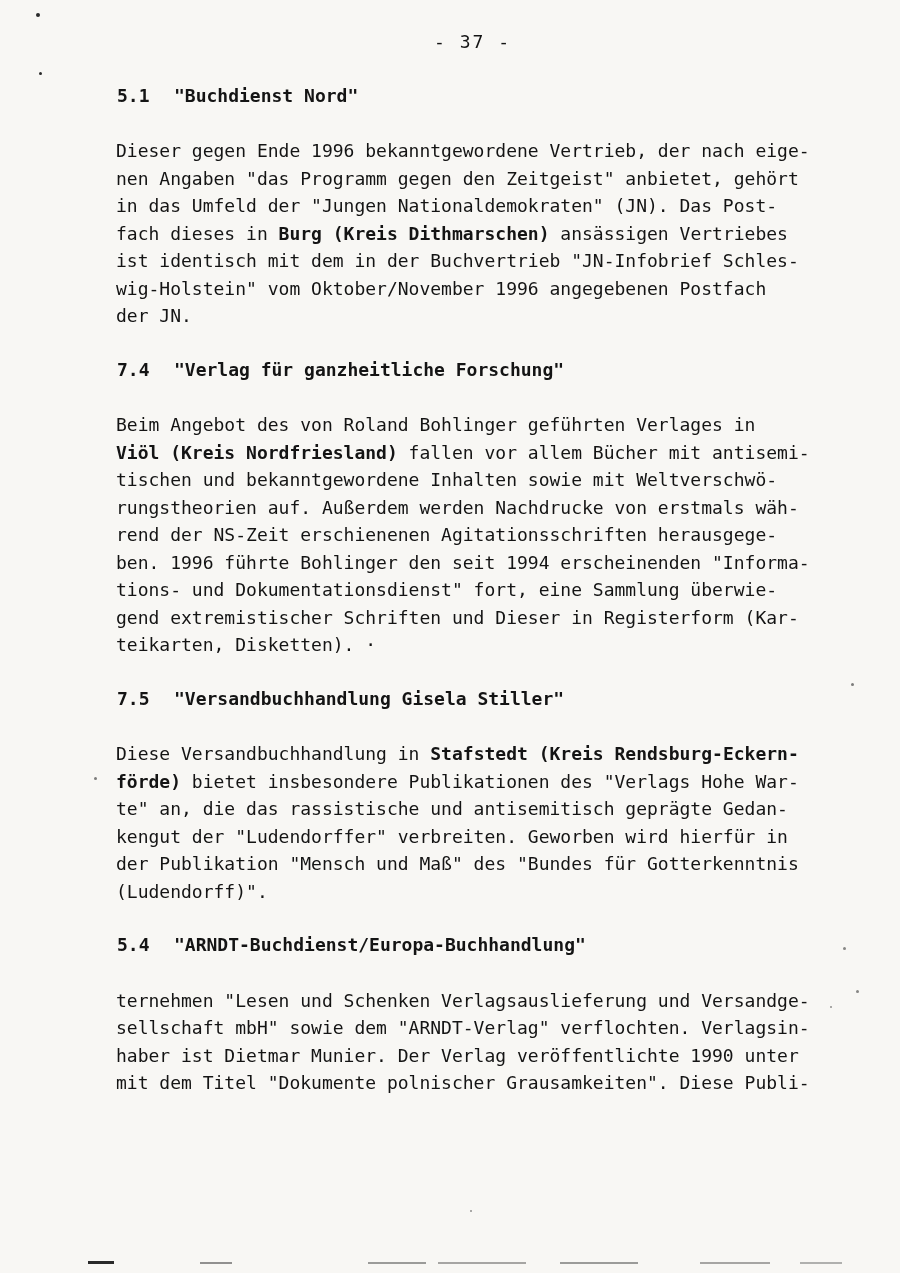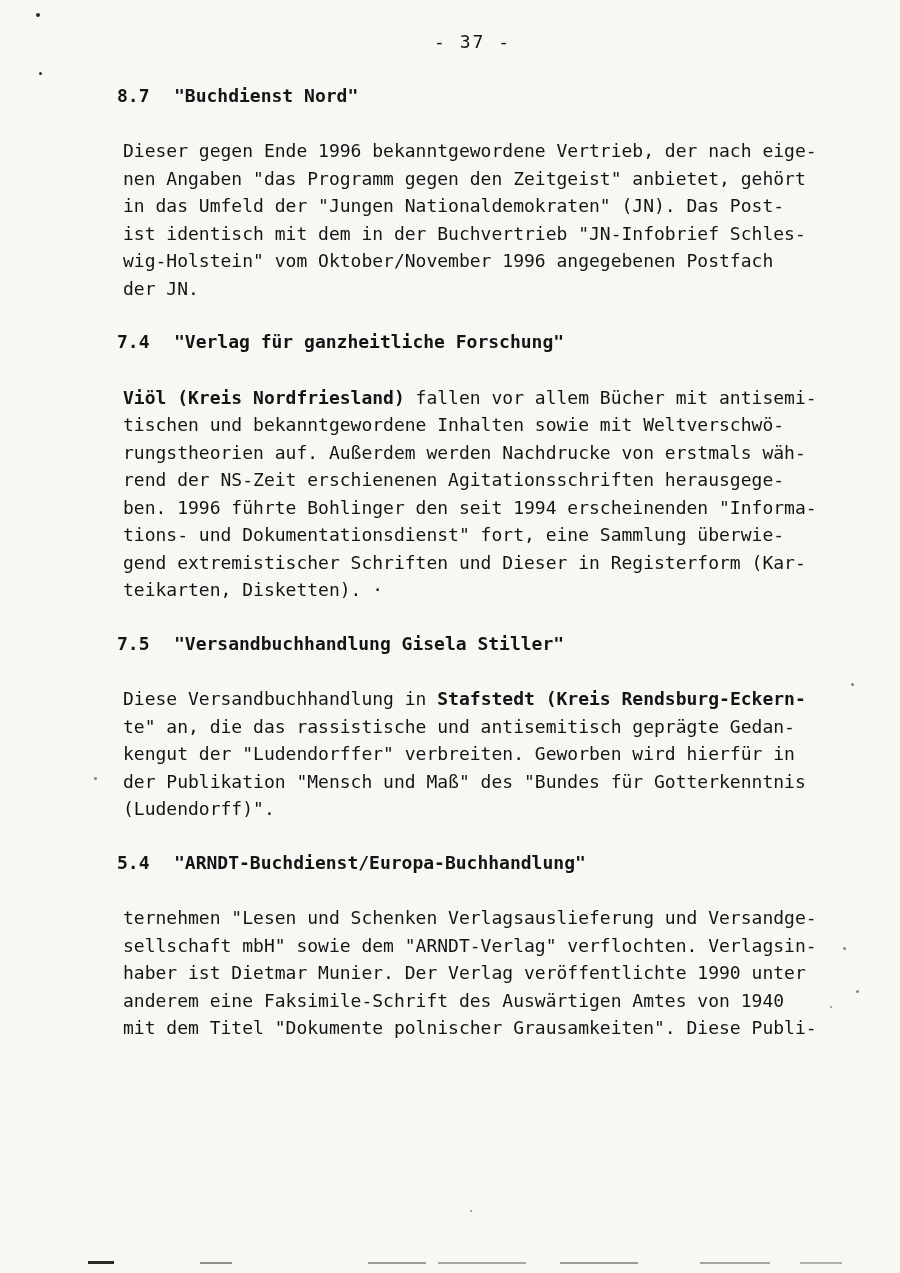--- a/index.html
+++ b/index.html
@@ -34,81 +34,83 @@
   .section-heading {
     font-size: 18px;
     font-weight: 700;
     margin: 26px 0 28px 2px;
     line-height: 27.5px;
   }
   .section-number {
     display: inline-block;
     width: 57px;
   }
-  .paragraph { margin: 8px; }
+  .paragraph { margin: 1px; }
   .line { white-space: pre; }
   .bold { font-weight: 700; }
 
   
   .artifact {
     position: absolute;
     background: #2a2a2a;
   }
   .dot { border-radius: 50%; }
 </style>
 </head>
 <body>
 
 <div class="page">
 
   <div class="content">
     <div class="page-number">- 37 -</div>
 
     <div>
         <section class="doc-section">
-          <h2 class="section-heading"><span class="section-number">8.7</span><span class="section-title">"Buchdienst Nord"</span></h2>
+          <h2 class="section-heading"><span class="section-number">5.1</span><span class="section-title">"Buchdienst Nord"</span></h2>
           <div class="paragraph">
             <div class="line"><span>Dieser gegen Ende 1996 bekanntgewordene Vertrieb, der nach eige-</span></div>
             <div class="line"><span>nen Angaben "das Programm gegen den Zeitgeist" anbietet, gehört</span></div>
             <div class="line"><span>in das Umfeld der "Jungen Nationaldemokraten" (JN). Das Post-</span></div>
+            <div class="line"><span>fach dieses in </span><span class="bold">Burg (Kreis Dithmarschen)</span><span> ansässigen Vertriebes</span></div>
             <div class="line"><span>ist identisch mit dem in der Buchvertrieb "JN-Infobrief Schles-</span></div>
             <div class="line"><span>wig-Holstein" vom Oktober/November 1996 angegebenen Postfach</span></div>
             <div class="line"><span>der JN.</span></div>
           </div>
         </section>
         <section class="doc-section">
           <h2 class="section-heading"><span class="section-number">7.4</span><span class="section-title">"Verlag für ganzheitliche Forschung"</span></h2>
           <div class="paragraph">
+            <div class="line"><span>Beim Angebot des von Roland Bohlinger geführten Verlages in</span></div>
             <div class="line"><span class="bold">Viöl (Kreis Nordfriesland)</span><span> fallen vor allem Bücher mit antisemi-</span></div>
             <div class="line"><span>tischen und bekanntgewordene Inhalten sowie mit Weltverschwö-</span></div>
             <div class="line"><span>rungstheorien auf. Außerdem werden Nachdrucke von erstmals wäh-</span></div>
             <div class="line"><span>rend der NS-Zeit erschienenen Agitationsschriften herausgege-</span></div>
             <div class="line"><span>ben. 1996 führte Bohlinger den seit 1994 erscheinenden "Informa-</span></div>
             <div class="line"><span>tions- und Dokumentationsdienst" fort, eine Sammlung überwie-</span></div>
             <div class="line"><span>gend extremistischer Schriften und Dieser in Registerform (Kar-</span></div>
             <div class="line"><span>teikarten, Disketten). ·</span></div>
           </div>
         </section>
         <section class="doc-section">
           <h2 class="section-heading"><span class="section-number">7.5</span><span class="section-title">"Versandbuchhandlung Gisela Stiller"</span></h2>
           <div class="paragraph">
             <div class="line"><span>Diese Versandbuchhandlung in </span><span class="bold">Stafstedt (Kreis Rendsburg-Eckern-</span></div>
+            <div class="line"><span class="bold">förde)</span><span> bietet insbesondere Publikationen des "Verlags Hohe War-</span></div>
             <div class="line"><span>te" an, die das rassistische und antisemitisch geprägte Gedan-</span></div>
             <div class="line"><span>kengut der "Ludendorffer" verbreiten. Geworben wird hierfür in</span></div>
             <div class="line"><span>der Publikation "Mensch und Maß" des "Bundes für Gotterkenntnis</span></div>
             <div class="line"><span>(Ludendorff)".</span></div>
           </div>
         </section>
         <section class="doc-section">
           <h2 class="section-heading"><span class="section-number">5.4</span><span class="section-title">"ARNDT-Buchdienst/Europa-Buchhandlung"</span></h2>
           <div class="paragraph">
             <div class="line"><span>ternehmen "Lesen und Schenken Verlagsauslieferung und Versandge-</span></div>
             <div class="line"><span>sellschaft mbH" sowie dem "ARNDT-Verlag" verflochten. Verlagsin-</span></div>
             <div class="line"><span>haber ist Dietmar Munier. Der Verlag veröffentlichte 1990 unter</span></div>
-            <div class="line"><span>anderem eine Faksimile-Schrift des Auswärtigen Amtes von 1940</span></div>
             <div class="line"><span>mit dem Titel "Dokumente polnischer Grausamkeiten". Diese Publi-</span></div>
           </div>
         </section>
       </div>
   </div>
 
   <div class="artifact dot" style="left:36px; top:13px; width:4px; height:4px;"></div>
   <div class="artifact dot" style="left:39px; top:72px; width:3px; height:3px;"></div>
   <div class="artifact dot" style="left:94px; top:777px; width:3px; height:3px; opacity:.6;"></div>
   <div class="artifact dot" style="left:851px; top:683px; width:3px; height:3px; opacity:.6;"></div>

